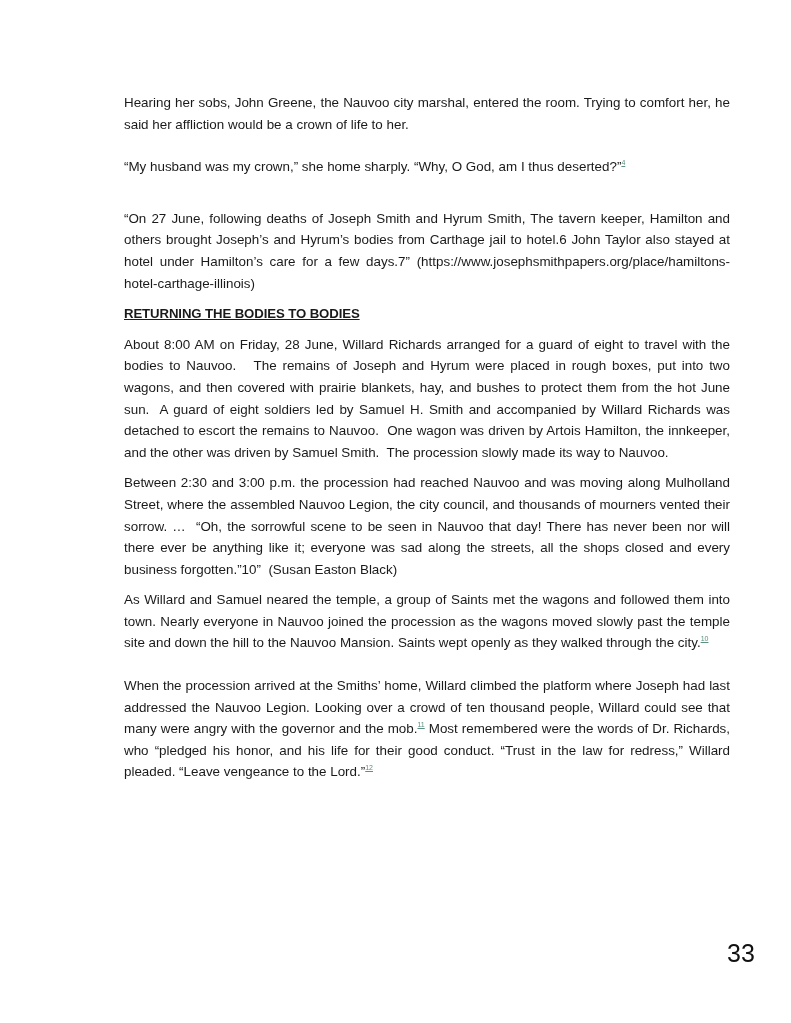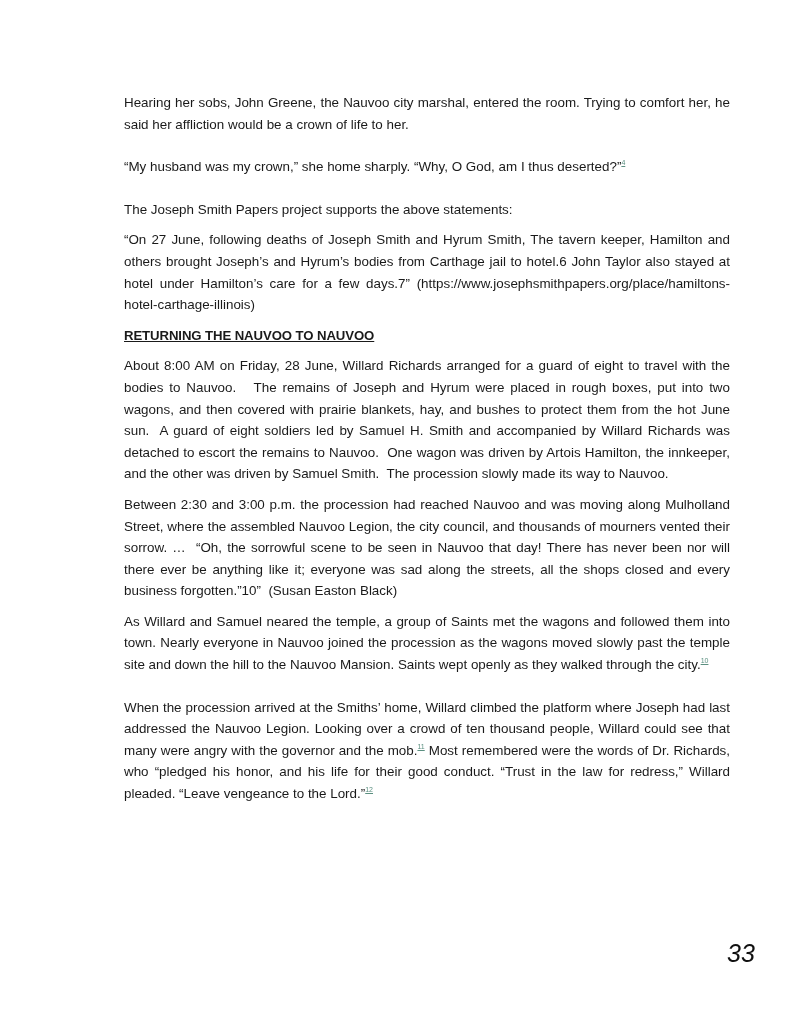--- a/index.html
+++ b/index.html
@@ -43,45 +43,43 @@
     font-size: 13.2px;
     letter-spacing: -0.1px;
   }
   .page-number {
     position: absolute;
     left: 727px;
     top: 938px;
     font-size: 25px;
     line-height: 30px;
     color: #111111;
-    font-style: italic;
   }
 </style>
 </head>
 <body>
 
 <div class="page">
 
   <p>Hearing her sobs, John Greene, the Nauvoo city marshal, entered the room. Trying to comfort her, he said her affliction would be a crown of life to her.</p>
 
   <div style="height:21px"></div>
 
   <p class="left"><span>“My husband was my crown,” she home sharply. “Why, O God, am I thus deserted?”</span><span class="fn">4</span></p>
 
   <div style="height:21px"></div>
 
-  <p class="left">The Joseph Smith Papers project supports the above statements:</p>
 
   <div style="height:9px"></div>
 
   <p>“On 27 June, following deaths of Joseph Smith and Hyrum Smith, The tavern keeper, Hamilton and others brought Joseph’s and Hyrum’s bodies from Carthage jail to hotel.6 John Taylor also stayed at hotel under Hamilton’s care for a few days.7” (https://www.josephsmithpapers.org/place/hamiltons-hotel-carthage-illinois)</p>
 
   <div style="height:9px"></div>
 
-  <p class="left heading">RETURNING THE NAUVOO TO NAUVOO</p>
+  <p class="left heading">RETURNING THE BODIES TO BODIES</p>
 
   <div style="height:9px"></div>
 
   <p style="white-space: pre-wrap;">About 8:00 AM on Friday, 28 June, Willard Richards arranged for a guard of eight to travel with the bodies to Nauvoo.   The remains of Joseph and Hyrum were placed in rough boxes, put into two wagons, and then covered with prairie blankets, hay, and bushes to protect them from the hot June sun.  A guard of eight soldiers led by Samuel H. Smith and accompanied by Willard Richards was detached to escort the remains to Nauvoo.  One wagon was driven by Artois Hamilton, the innkeeper, and the other was driven by Samuel Smith.  The procession slowly made its way to Nauvoo.</p>
 
   <div style="height:9px"></div>
 
   <p style="white-space: pre-wrap;">Between 2:30 and 3:00 p.m. the procession had reached Nauvoo and was moving along Mulholland Street, where the assembled Nauvoo Legion, the city council, and thousands of mourners vented their sorrow. …  “Oh, the sorrowful scene to be seen in Nauvoo that day! There has never been nor will there ever be anything like it; everyone was sad along the streets, all the shops closed and every business forgotten.”10”  (Susan Easton Black)</p>
 
   <div style="height:9px"></div>

